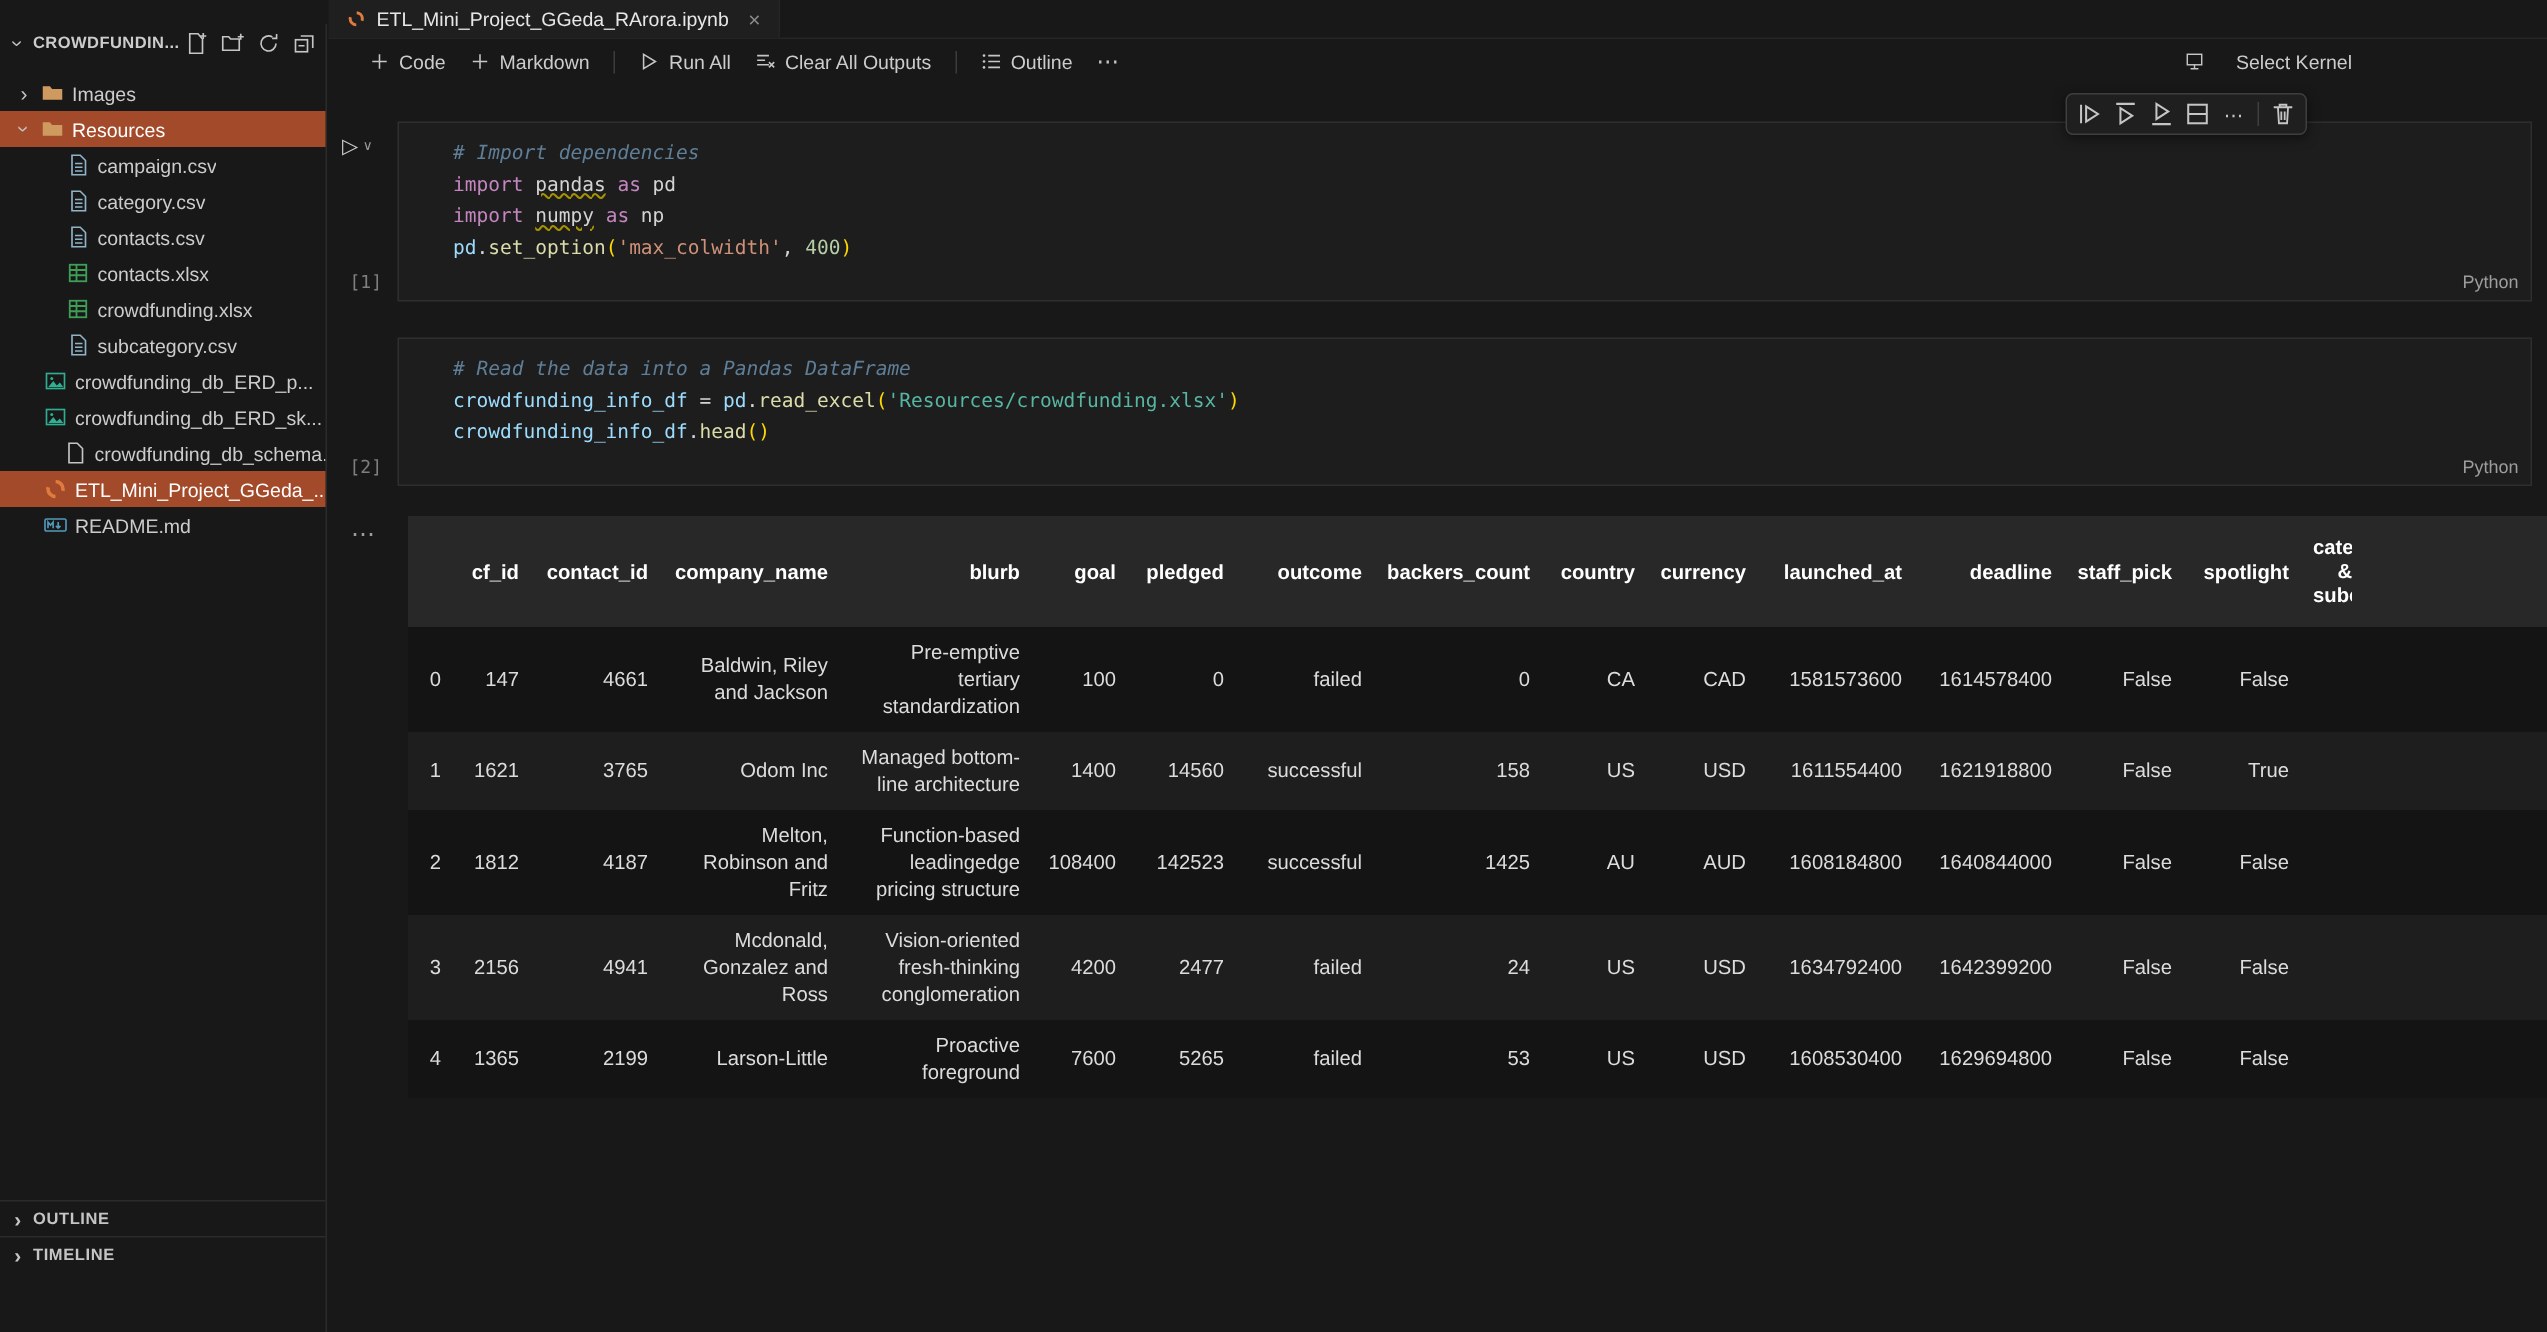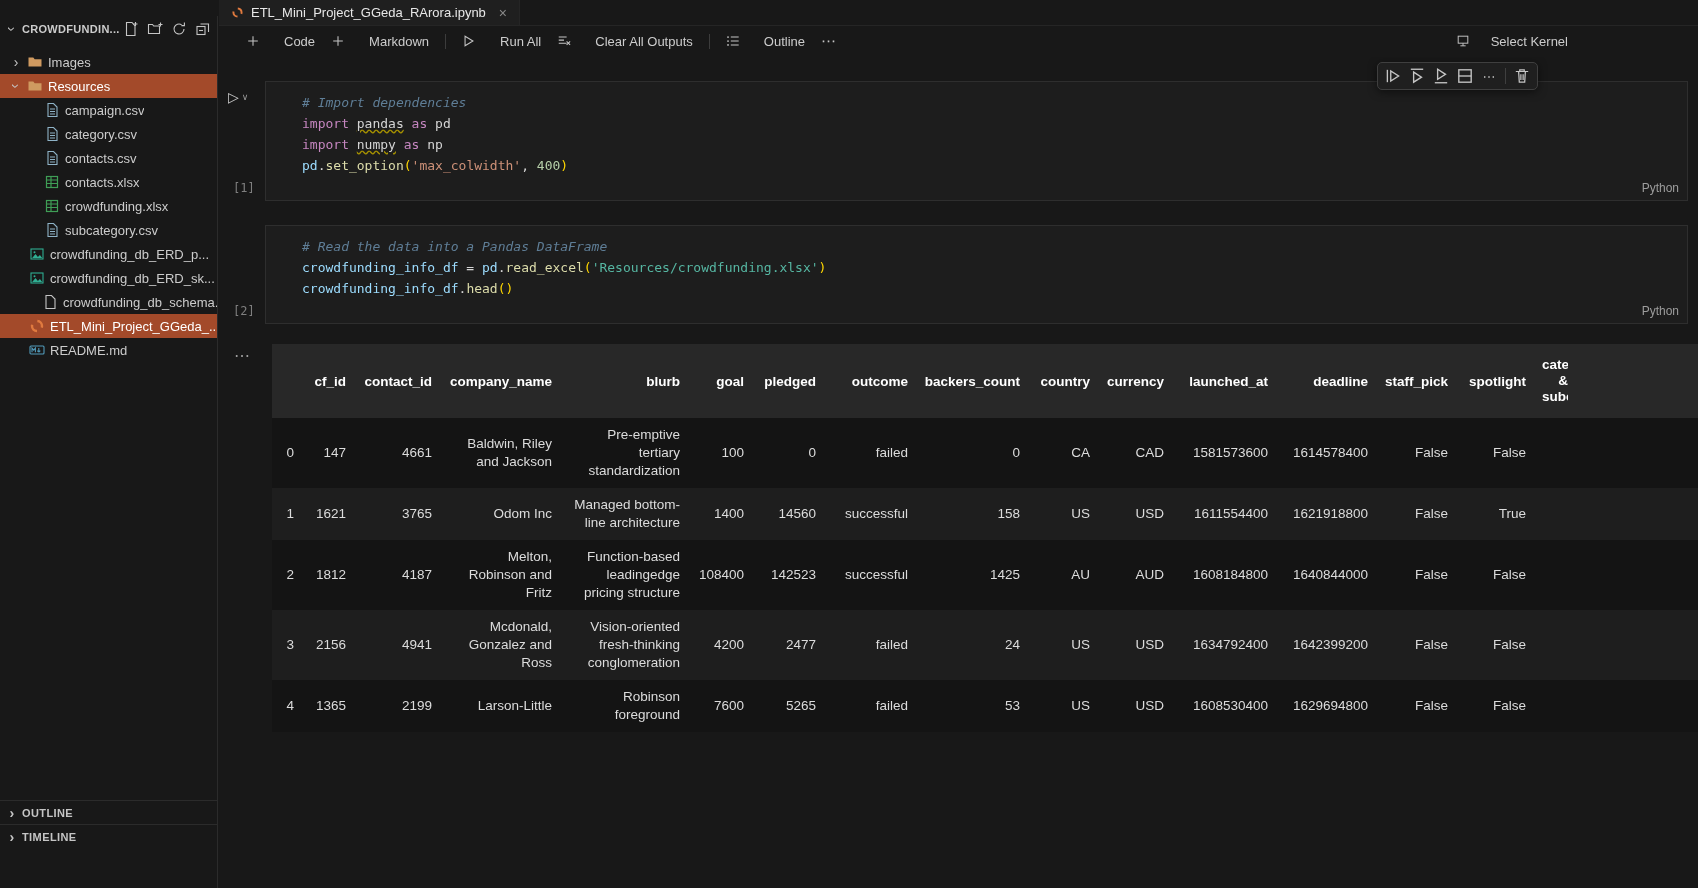--- a/index.html
+++ b/index.html
@@ -24,21 +24,21 @@
   .ficon{width:16px;height:16px;flex:0 0 16px}
   .flabel{overflow:hidden;text-overflow:clip;white-space:nowrap}
   .side-bottom{position:absolute;left:0;right:0;bottom:56px}
   .section-row{height:24px;display:flex;align-items:center;gap:4px;padding:0 6px;border-top:1px solid #2b2b2b;font-size:11px;font-weight:bold;color:#c5c5c5;letter-spacing:.4px;cursor:pointer}
   
   .main{position:absolute;left:219px;top:0;right:0;height:100%;background:#181818}
   .tabbar{height:26px;display:flex;align-items:stretch;background:#181818;border-bottom:1px solid #252525}
   .tab{display:flex;align-items:center;gap:7px;padding:0 12px;background:#1f1f1f;color:#e7e7e7;border-right:1px solid #252525;font-size:13px;cursor:pointer}
   .tab .close{color:#8a8a8a;font-size:14px;margin-left:6px;cursor:pointer}
   .nbbar{height:30px;display:flex;align-items:center;gap:16px;padding-left:27px;color:#cccccc;position:relative}
-  .tbtn{display:flex;align-items:center;gap:24px;cursor:pointer;white-space:nowrap}
+  .tbtn{display:flex;align-items:center;gap:6px;cursor:pointer;white-space:nowrap}
   .sep{width:1px;height:15px;background:#3c3c3c}
   .moretxt{font-size:15px;color:#c5c5c5;letter-spacing:1px;cursor:pointer}
   .kernel{position:absolute;right:130px;display:flex;align-items:center;gap:21px;cursor:pointer;white-space:nowrap}
   .nbbody{position:absolute;top:57px;left:0;right:0;bottom:0;overflow:hidden}
   
   .cell-toolbar{position:absolute;top:5px;right:160px;height:28px;display:flex;align-items:center;gap:6px;padding:0 6px;background:#1f1f1f;border:1px solid #3f3f3f;border-radius:5px;box-shadow:0 2px 8px rgba(0,0,0,.5);z-index:5}
   .cell-toolbar .ibtn{width:18px;height:18px;cursor:pointer}
   .ctsep{width:1px;height:16px;background:#3f3f3f;margin:0 1px}
   
   .cell{margin:24px 10px 0 46px;position:relative}
@@ -461,21 +461,21 @@
               <td class="c12">1642399200</td>
               <td class="c13">False</td>
               <td class="c14">False</td>
               <td class="c15"></td>
             </tr>
             <tr>
               <td class="c0">4</td>
               <td class="c1">1365</td>
               <td class="c2">2199</td>
               <td class="c3">Larson-Little</td>
-              <td class="c4">Robinson foreground</td>
+              <td class="c4">Proactive foreground</td>
               <td class="c5">7600</td>
               <td class="c6">5265</td>
               <td class="c7">failed</td>
               <td class="c8">53</td>
               <td class="c9">US</td>
               <td class="c10">USD</td>
               <td class="c11">1608530400</td>
               <td class="c12">1629694800</td>
               <td class="c13">False</td>
               <td class="c14">False</td>

